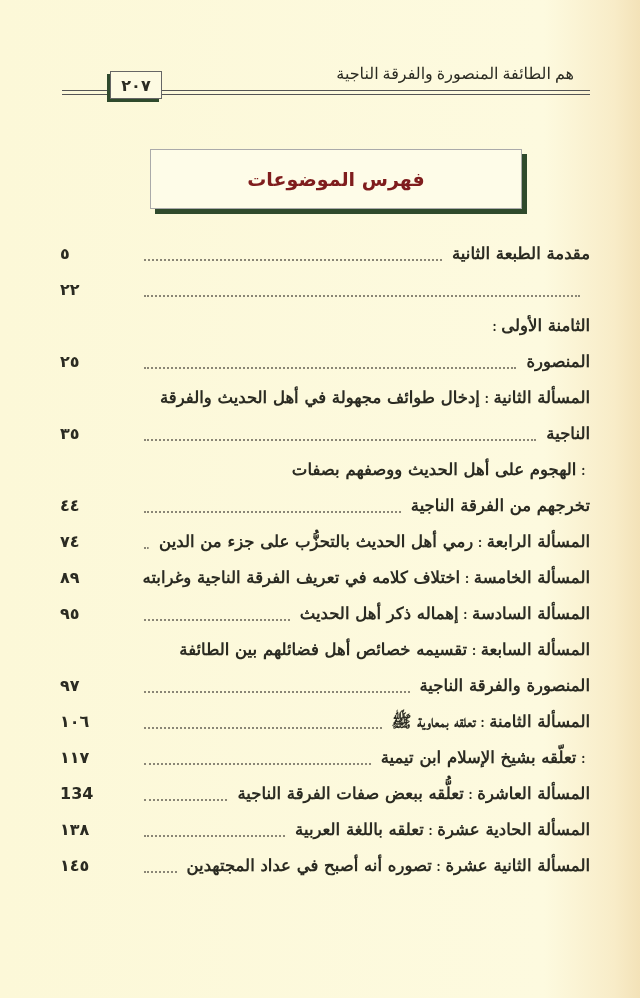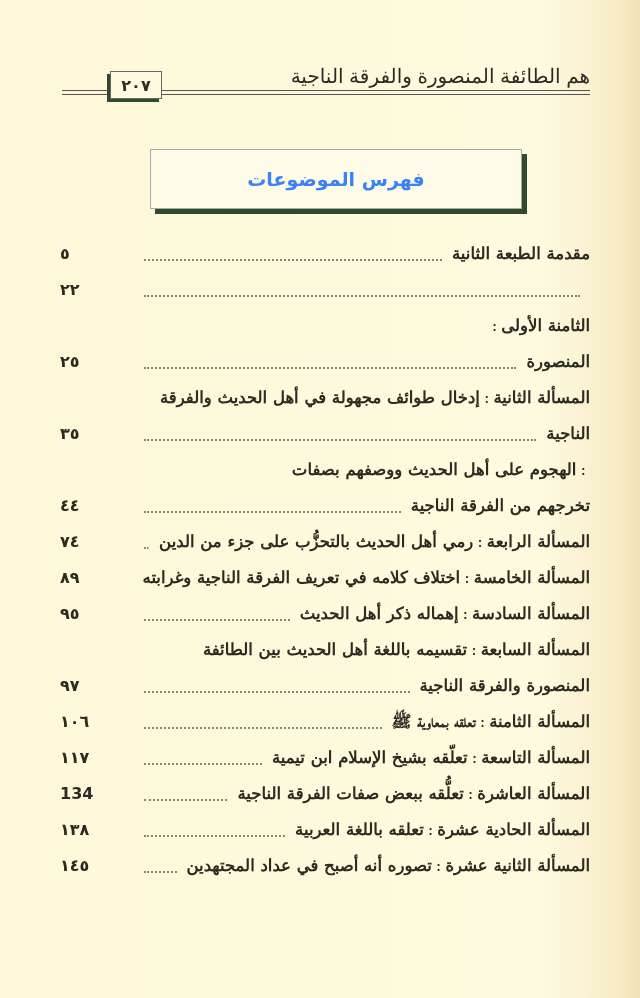--- a/index.html
+++ b/index.html
@@ -18,24 +18,24 @@
     }
     .header {
       position: absolute;
       left: 62px;
       top: 62px;
       width: 528px;
       height: 40px;
     }
     .header-title {
       position: absolute;
-      right: 0;
+      right: 16px;
       top: 2px;
-      font-family: Liberation Sans, sans-serif;
-      font-size: 20px;
+      font-family: Liberation Serif, serif;
+      font-size: 16px;
       direction: rtl;
       color: #2b2b22;
       white-space: nowrap;
     }
     .header-rule {
       position: absolute;
       left: 0;
       right: 0;
       top: 28px;
       height: 3px;
@@ -70,21 +70,21 @@
       box-shadow: 5px 5px 0 #2f4a2c;
       display: flex;
       align-items: center;
       justify-content: center;
     }
     .toc-title {
       font-family: "DejaVu Sans", sans-serif;
       font-weight: bold;
       font-size: 19px;
       direction: rtl;
-      color: #3b82f6;
+      color: #7f1d1d;
     }
     .toc {
       position: absolute;
       left: 60px;
       top: 236px;
       width: 530px;
     }
     .entry {
       position: relative;
       direction: rtl;
@@ -214,40 +214,39 @@
         <span class="sep">:</span>
         <span class="text">إهماله ذكر أهل الحديث</span>
         <span class="dots"></span>
         <span class="page">٩٥</span>
       </div>
     </div>
     <div class="entry">
       <div class="line" style="justify-content: flex-start; padding-left: 54px;">
         <span class="label">المسألة السابعة</span>
         <span class="sep">:</span>
-        <span class="text">تقسيمه باللغة أهل الحديث بين الطائفة</span>
+        <span class="text">تقسيمه خصائص أهل فضائلهم بين الطائفة</span>
       </div>
       <div class="line">
         <span class="text">المنصورة والفرقة الناجية</span>
         <span class="dots"></span>
         <span class="page">٩٧</span>
       </div>
     </div>
     <div class="entry">
       <div class="line">
         <span class="label">المسألة الثامنة</span>
         <span class="sep">:</span>
         <span class="text">تعلقه بمعاوية ﷺ</span>
         <span class="dots"></span>
         <span class="page">١٠٦</span>
       </div>
     </div>
     <div class="entry">
       <div class="line">
-        <span class="label">المسألة التاسعة</span>
         <span class="sep">:</span>
         <span class="text">تعلّقه بشيخ الإسلام ابن تيمية</span>
         <span class="dots"></span>
         <span class="page">١١٧</span>
       </div>
     </div>
     <div class="entry">
       <div class="line">
         <span class="label">المسألة العاشرة</span>
         <span class="sep">:</span>

